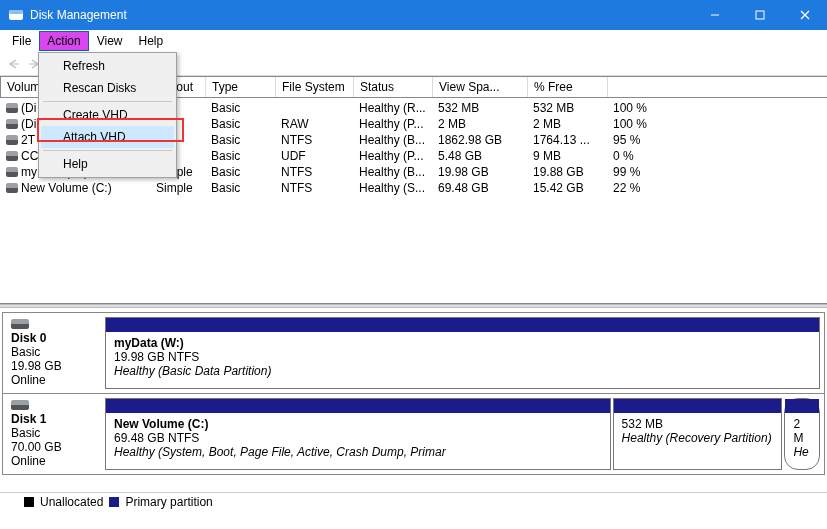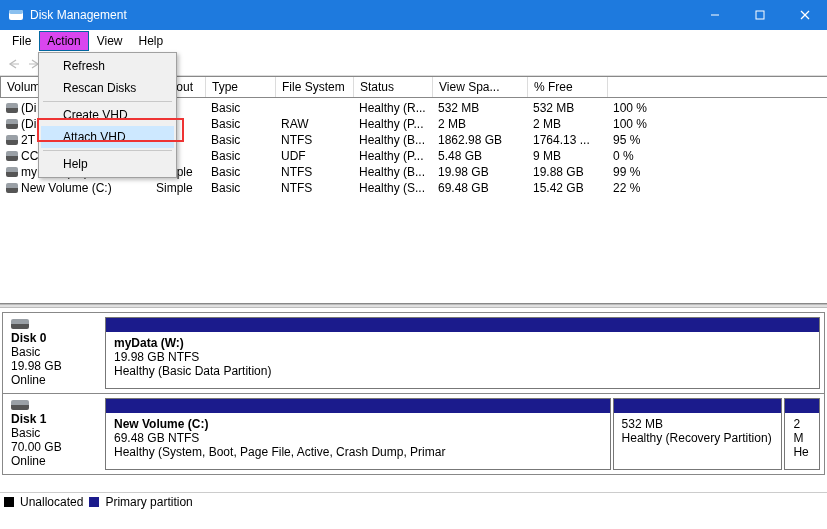--- a/index.html
+++ b/index.html
@@ -30,29 +30,29 @@
   .bottompane { height: 184px; overflow: hidden; border-top: 0; }
   .diskrow { display: flex; border: 1px solid #888; margin: -1px 2px 0 2px; }
   .diskhead { width: 100px; padding: 6px 8px; font-size: 12px; }
   .diskhead .dicon { width: 18px; height: 10px; background: linear-gradient(#9aa0a6 50%, #555 50%); border-radius: 2px; margin-bottom: 2px;}
   .diskhead b { font-size: 12px; }
   .diskbody { flex: 1; display: flex; gap: 2px; padding: 4px 4px 4px 2px; }
   .part { border: 1px solid #777; display: flex; flex-direction: column; min-width: 0; }
   .partbar { height: 14px; background: #1b1b8c; }
   .partinfo { padding: 4px 8px; font-size: 12px; line-height: 14px; }
   .partinfo .pname { font-weight: bold; }
-  .legend { height: 18px; display: flex; align-items: center; gap: 6px; padding: 0 4px; font-size: 12px; border-top: 1px solid #ccc; text-align: center;}
+  .legend { height: 18px; display: flex; align-items: center; gap: 6px; padding: 0 24px; font-size: 12px; border-top: 1px solid #ccc; text-align: center;}
   .lsq { width: 10px; height: 10px; display: inline-block; }
   
   .dropdown { position: absolute; top: 52px; left: 38px; width: 139px; background: #f0f0f0; border: 1px solid #a0a0a0; box-shadow: 2px 2px 4px rgba(0,0,0,.25); padding: 2px; z-index: 50; }
   .dditem { padding: 4px 22px; font-size: 12px; text-align: left; }
   .dditem.hov { background: #cde8ff; }
   .ddhl { position: absolute; border: 2px solid #e33; pointer-events: none; }
   .ddline { height: 1px; background: #c8c8c8; margin: 2px 2px; }
-  .trunc { text-overflow: clip; }
+  .trunc { text-overflow: clip; font-style: italic; }
   .toppane-fill { height: 228px; }
   .bottompane .diskrow:first-child{ margin-top:4px;}
 </style>
 </head>
 <body>
 
 <div class="titlebar">
   <span class="appicon">
     <svg viewBox="0 0 16 16">
         <rect x="1" y="3" width="14" height="10" rx="2" fill="#fff"></rect>
@@ -216,21 +216,21 @@
             <div class="trunc">Healthy (System, Boot, Page File, Active, Crash Dump, Primar</div>
           </div>
         </div>
         <div class="part" style="flex: 2 1 0%;">
           <div class="partbar"></div>
           <div class="partinfo">
             <div>532 MB</div>
             <div class="trunc">Healthy (Recovery Partition)</div>
           </div>
         </div>
-        <div class="part" style="flex: 0.4 1 0%;">
+        <div class="part" style="flex: 0.4 1 0%; border-radius: 14px;">
           <div class="partbar"></div>
           <div class="partinfo">
             <div>2 M</div>
             <div class="trunc">He</div>
           </div>
         </div>
       </div>
     </div>
   </div>
 

